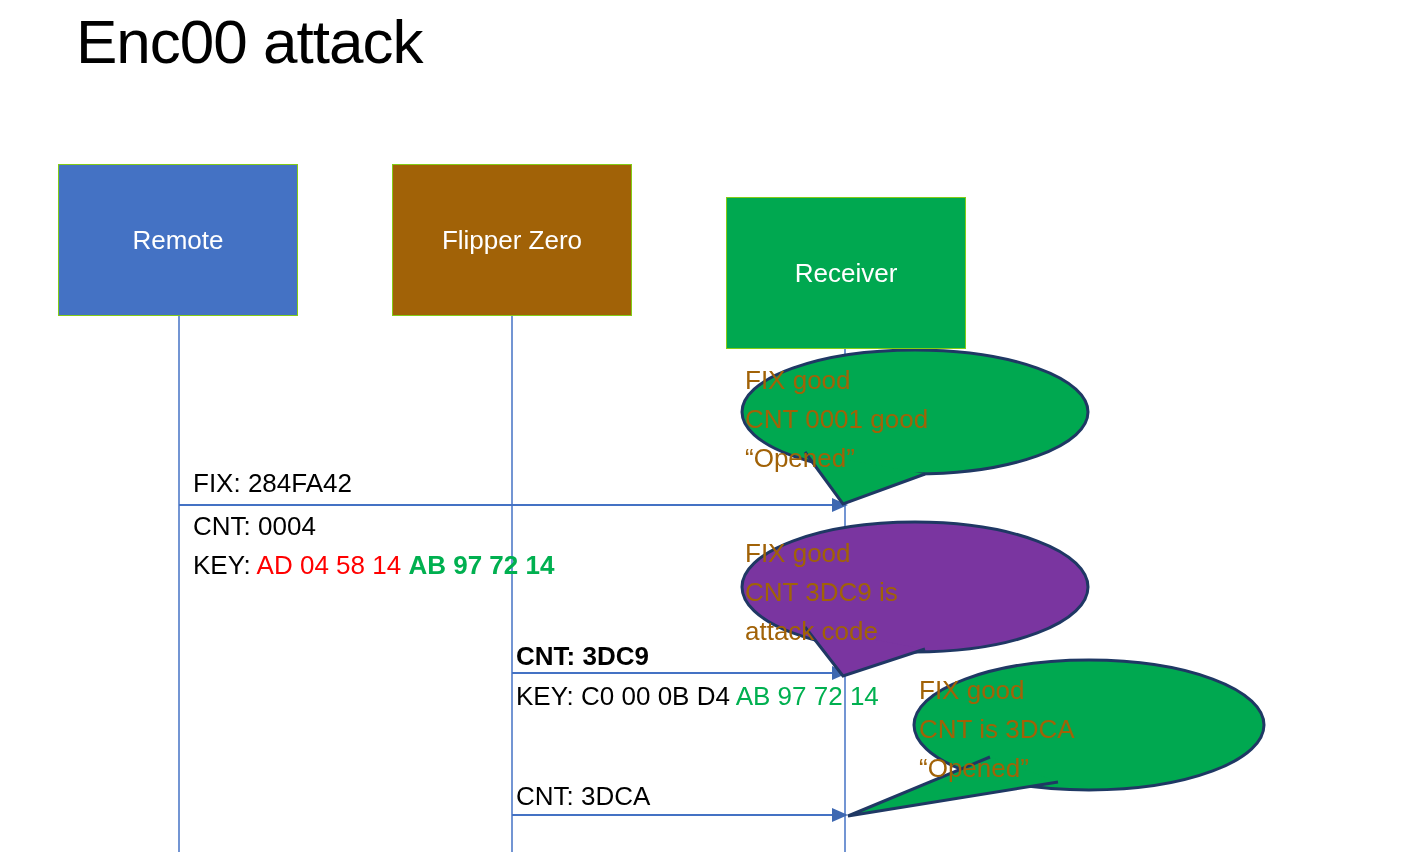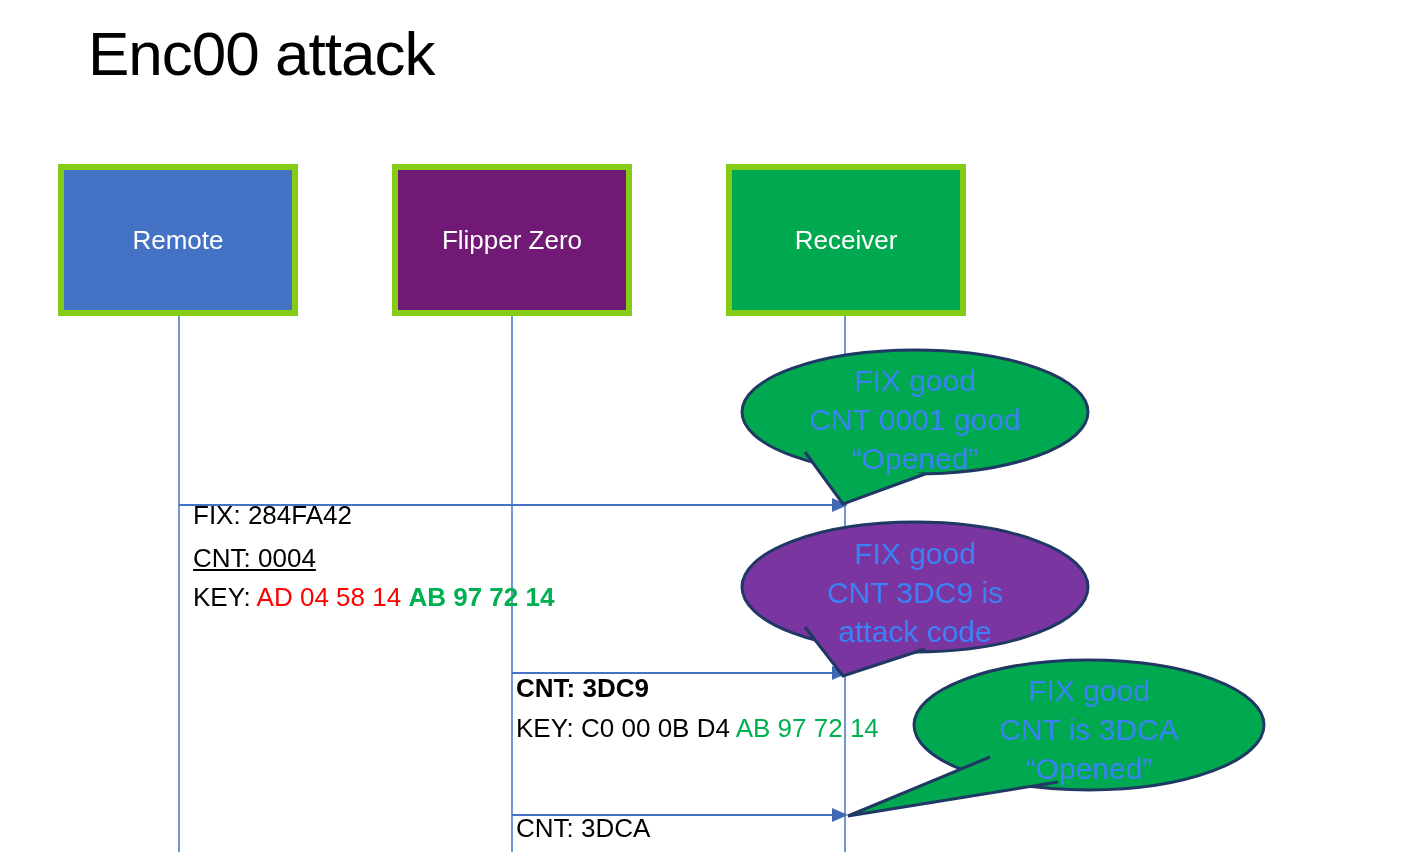--- a/index.html
+++ b/index.html
@@ -1,49 +1,49 @@
 <!DOCTYPE html>
 <html><head>
 <meta charset="utf-8">
 <style>
   html,body{margin:0;padding:0;background:#fff;}
   .slide{
     position:relative; width:1408px; height:859px; background:#ffffff;
     font-family:"Liberation Sans", sans-serif; overflow:hidden;
   }
   .title{
-    position:absolute; left:72px; top:2px; margin:16px;
+    position:absolute; left:72px; top:2px; margin:4px;
     font-size:62px; font-weight:400; letter-spacing:-1px; color:#000;
   }
   .canvas{position:absolute; left:0; top:0; width:1408px; height:859px;}
   .actor{
     position:absolute; top:164px; width:240px; height:152px;
-    border:6px solid #84cc16; box-sizing:border-box;
+    border:1px solid #84cc16; box-sizing:border-box;
     display:flex; align-items:center; justify-content:center;
     color:#fff; font-size:26px; white-space:nowrap;
   }
   .actor-remote{left:58px; background:#4472C4;}
-  .actor-flipper{left:392px; background:#701a75;}
-  .actor-receiver{left:726px; background:#00A850;}
+  .actor-flipper{left:392px; background:#a16207;}
+  .actor-receiver{left:726px; background:#00A850;margin-top:33px;}
   .msg-label{
-    position:absolute; font-size:26px; color:#000; white-space:nowrap; line-height:30px;margin-top:32px;
+    position:absolute; font-size:26px; color:#000; white-space:nowrap; line-height:30px;
   }
   .m1a{left:193px; top:468px;}
-  .m1b{left:193px; top:511px;text-decoration:underline;}
+  .m1b{left:193px; top:511px;}
   .m1c{left:193px; top:550px;}
   .m2a{left:516px; top:641px;font-weight:bold;}
   .m2b{left:516px; top:681px;}
   .m3a{left:516px; top:781px;}
   .m3b{left:516px; top:821px;}
   .red{color:#FF0000;}
   .green{color:#00B050;}
   .bold{font-weight:bold;}
   .callout-text{
-    position:absolute; width:340px; text-align:center; color:#3b82f6;
-    font-size:30px; line-height:39px; pointer-events:none;
+    position:absolute; width:340px; text-align:left; color:#a16207;
+    font-size:26px; line-height:39px; pointer-events:none;
   }
   .ct1{left:745px; top:361px;}
   .ct2{left:745px; top:534px;}
   .ct3{left:919px; top:671px;}
 </style>
 </head>
 <body>
 
 <div class="slide">
 

